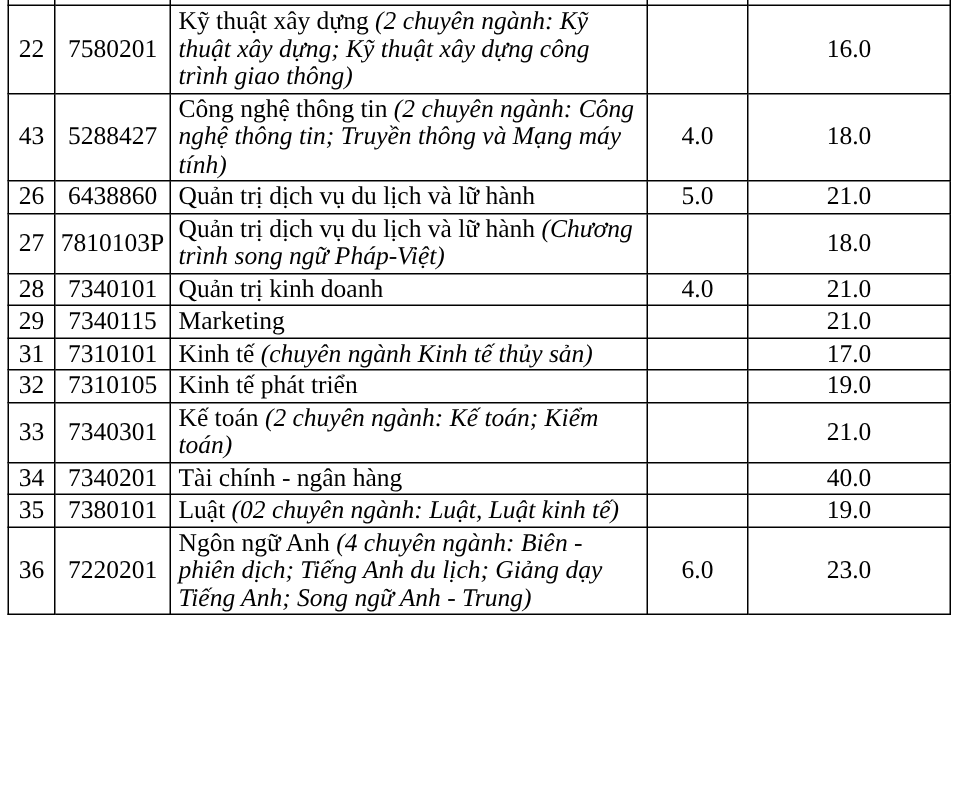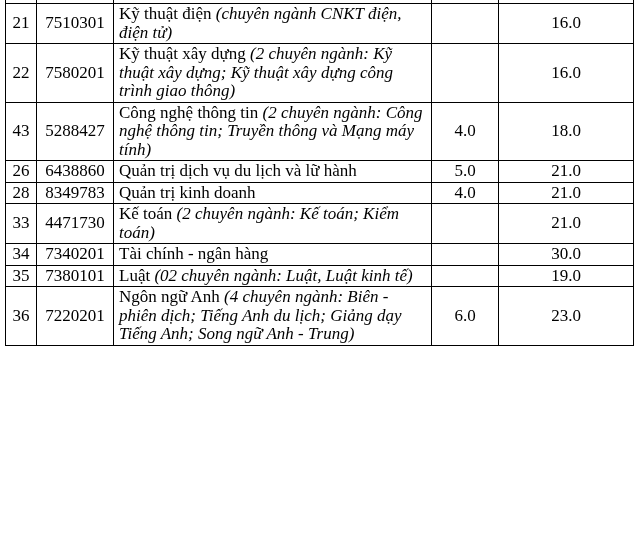--- a/index.html
+++ b/index.html
@@ -68,27 +68,20 @@
     </colgroup>
     <tbody>
       <tr class="partial">
         <td></td>
         <td></td>
         <td></td>
         <td></td>
         <td></td>
       </tr>
 
-    <tr>
-          <td class="c-no">21</td>
-          <td class="c-code">7510301</td>
-          <td class="c-name"><span>Kỹ thuật điện</span> <span class="note">(chuyên ngành CNKT điện, điện tử)</span></td>
-          <td class="c-extra"></td>
-          <td class="c-score">16.0</td>
-        </tr>
         <tr>
           <td class="c-no">22</td>
           <td class="c-code">7580201</td>
           <td class="c-name"><span>Kỹ thuật xây dựng</span> <span class="note">(2 chuyên ngành: Kỹ thuật xây dựng; Kỹ thuật xây dựng công trình giao thông)</span></td>
           <td class="c-extra"></td>
           <td class="c-score">16.0</td>
         </tr>
         <tr>
           <td class="c-no">43</td>
           <td class="c-code">5288427</td>
@@ -97,39 +90,67 @@
           <td class="c-score">18.0</td>
         </tr>
         <tr>
           <td class="c-no">26</td>
           <td class="c-code">6438860</td>
           <td class="c-name"><span>Quản trị dịch vụ du lịch và lữ hành</span> <span class="note"></span></td>
           <td class="c-extra">5.0</td>
           <td class="c-score">21.0</td>
         </tr>
         <tr>
+          <td class="c-no">27</td>
+          <td class="c-code">7810103P</td>
+          <td class="c-name"><span>Quản trị dịch vụ du lịch và lữ hành</span> <span class="note">(Chương trình song ngữ Pháp-Việt)</span></td>
+          <td class="c-extra"></td>
+          <td class="c-score">18.0</td>
+        </tr>
+        <tr>
           <td class="c-no">28</td>
-          <td class="c-code">8349783</td>
+          <td class="c-code">7340101</td>
           <td class="c-name"><span>Quản trị kinh doanh</span> <span class="note"></span></td>
           <td class="c-extra">4.0</td>
           <td class="c-score">21.0</td>
         </tr>
         <tr>
+          <td class="c-no">29</td>
+          <td class="c-code">7340115</td>
+          <td class="c-name"><span>Marketing</span> <span class="note"></span></td>
+          <td class="c-extra"></td>
+          <td class="c-score">21.0</td>
+        </tr>
+        <tr>
+          <td class="c-no">31</td>
+          <td class="c-code">7310101</td>
+          <td class="c-name"><span>Kinh tế</span> <span class="note">(chuyên ngành Kinh tế thủy sản)</span></td>
+          <td class="c-extra"></td>
+          <td class="c-score">17.0</td>
+        </tr>
+        <tr>
+          <td class="c-no">32</td>
+          <td class="c-code">7310105</td>
+          <td class="c-name"><span>Kinh tế phát triển</span> <span class="note"></span></td>
+          <td class="c-extra"></td>
+          <td class="c-score">19.0</td>
+        </tr>
+        <tr>
           <td class="c-no">33</td>
-          <td class="c-code">4471730</td>
+          <td class="c-code">7340301</td>
           <td class="c-name"><span>Kế toán</span> <span class="note">(2 chuyên ngành: Kế toán; Kiểm toán)</span></td>
           <td class="c-extra"></td>
           <td class="c-score">21.0</td>
         </tr>
         <tr>
           <td class="c-no">34</td>
           <td class="c-code">7340201</td>
           <td class="c-name"><span>Tài chính - ngân hàng</span> <span class="note"></span></td>
           <td class="c-extra"></td>
-          <td class="c-score">30.0</td>
+          <td class="c-score">40.0</td>
         </tr>
         <tr>
           <td class="c-no">35</td>
           <td class="c-code">7380101</td>
           <td class="c-name"><span>Luật</span> <span class="note">(02 chuyên ngành: Luật, Luật kinh tế)</span></td>
           <td class="c-extra"></td>
           <td class="c-score">19.0</td>
         </tr>
         <tr>
           <td class="c-no">36</td>

